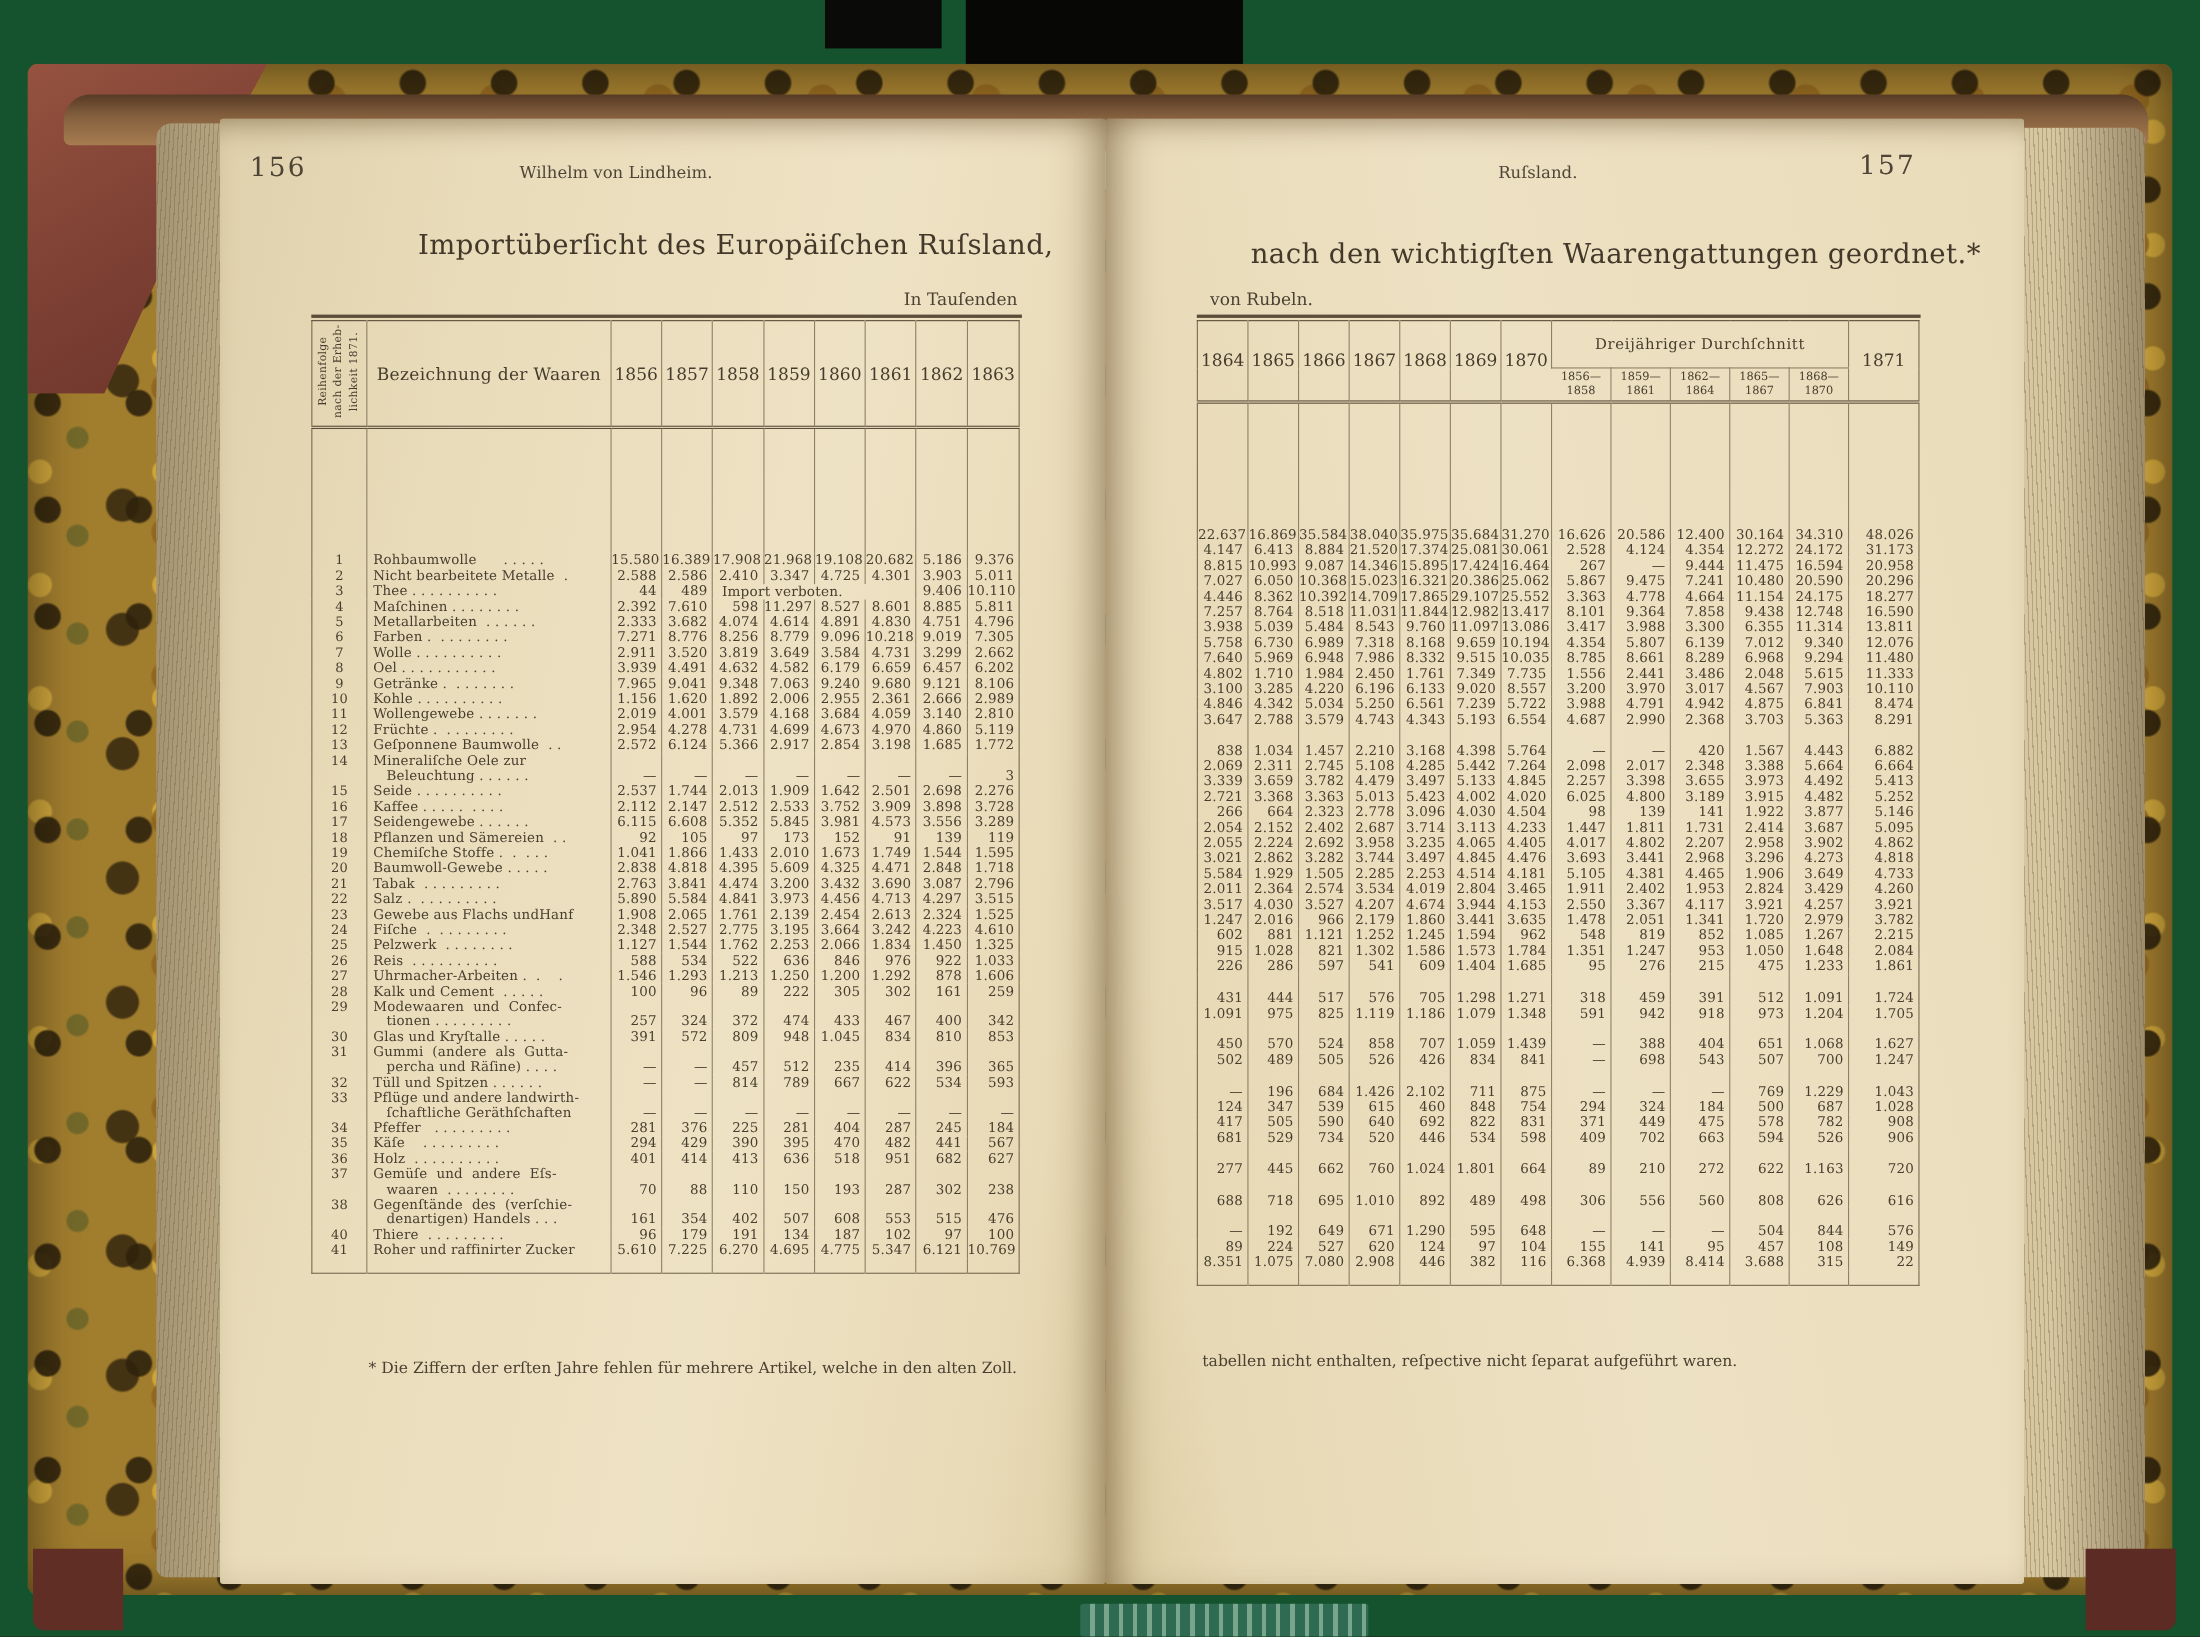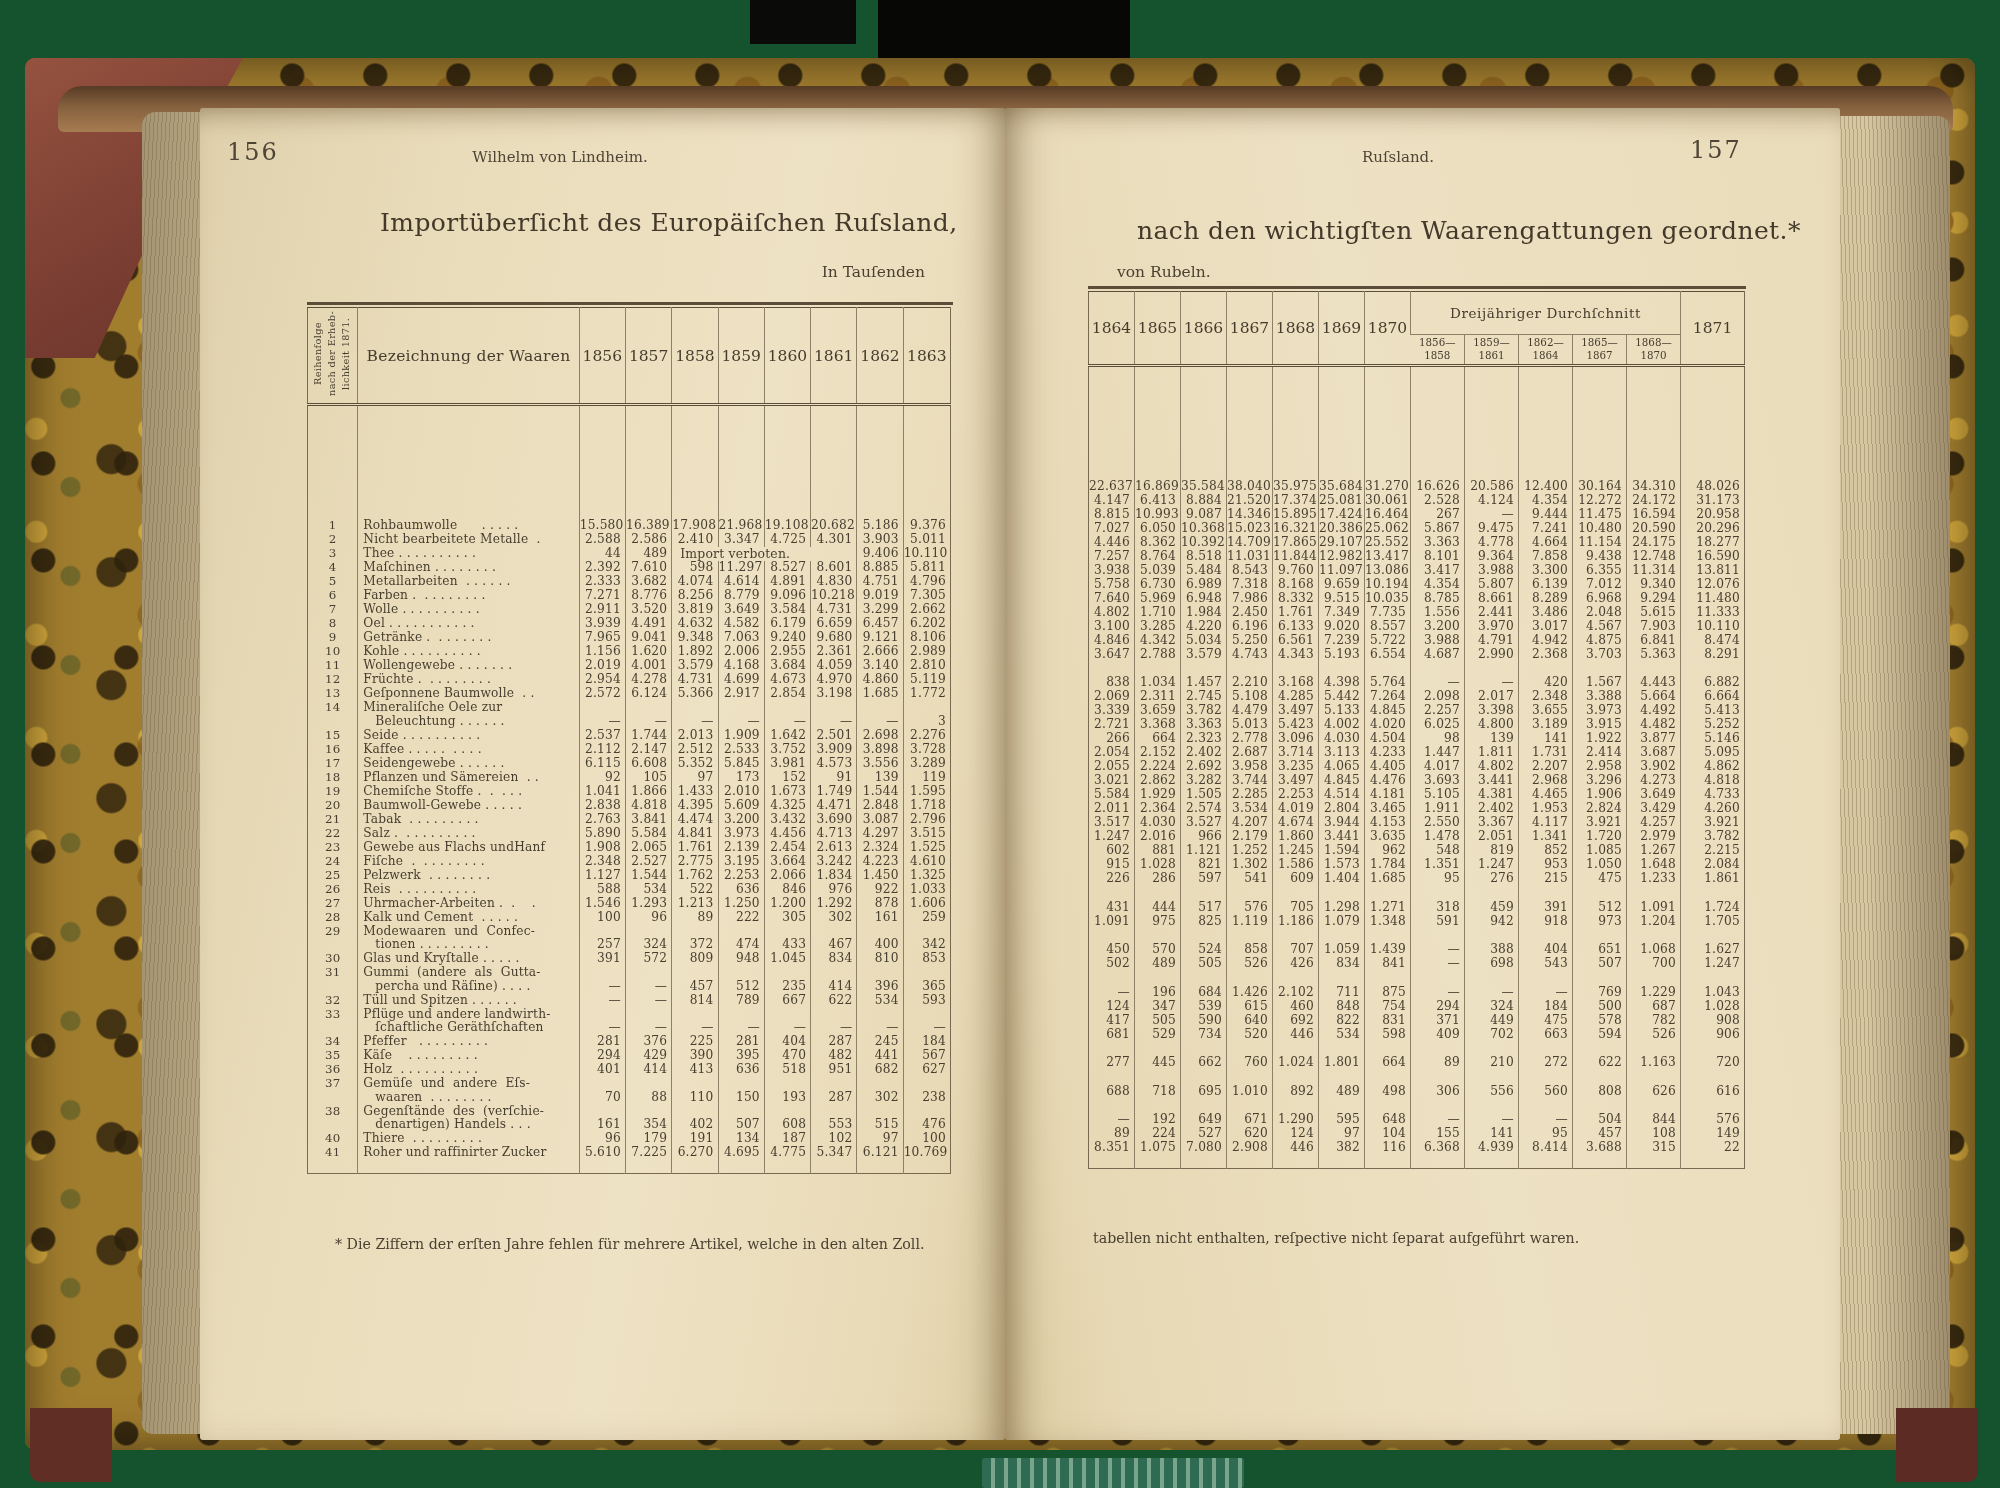--- a/index.html
+++ b/index.html
@@ -85,21 +85,21 @@
   <div class="stack-right"></div>
   <div class="red-bl"></div>
   <div class="red-br"></div>
   <div class="headband-bottom"></div>
 
   <div class="page page-left">
     <div class="pgnum" style="left:27px;top:30px;">156</div>
     <div class="rhead" style="left:200px;top:40px;width:320px;">Wilhelm von Lindheim.</div>
     <div class="ptitle" style="left:180px;top:100px;">Importüberſicht des Europäiſchen Ruſsland,</div>
     <div class="punit" style="right:80px;top:155px;">In Tauſenden</div>
-    <div class="table-wrap" style="left:83px;top:194px;width:646px;margin-left:24px;">
+    <div class="table-wrap" style="left:83px;top:178px;width:646px;">
       <table class="sheet left-sheet" id="tbl-left" style="width:644px;">
           <colgroup>
             <col style="width: 50px;">
             <col style="width: 220px;">
             <col style="width: 46px;">
             <col style="width: 46px;">
             <col style="width: 46px;">
             <col style="width: 46px;">
             <col style="width: 46px;">
             <col style="width: 46px;">
@@ -627,21 +627,21 @@
           </tbody>
         </table>
     </div>
     <div class="pfoot" style="left:135px;top:1128px;">* Die Ziffern der erſten Jahre fehlen für mehrere Artikel, welche in den alten Zoll.</div>
   </div>
 
   <div class="page page-right">
     <div class="rhead" style="left:293px;top:40px;width:200px;">Ruſsland.</div>
     <div class="pgnum" style="left:685px;top:28px;">157</div>
     <div class="ptitle" style="left:88px;top:108px;margin-left:44px;">nach den wichtigſten Waarengattungen geordnet.*</div>
-    <div class="punit" style="left:112px;top:155px;">von Rubeln.</div>
+    <div class="punit" style="left:95px;top:155px;">von Rubeln.</div>
     <div class="table-wrap" style="left:83px;top:178px;width:658px;">
       <table class="sheet right-sheet" id="tbl-right" style="width:656px;">
           <colgroup>
             <col style="width: 46px;">
             <col style="width: 46px;">
             <col style="width: 46px;">
             <col style="width: 46px;">
             <col style="width: 46px;">
             <col style="width: 46px;">
             <col style="width: 46px;">

